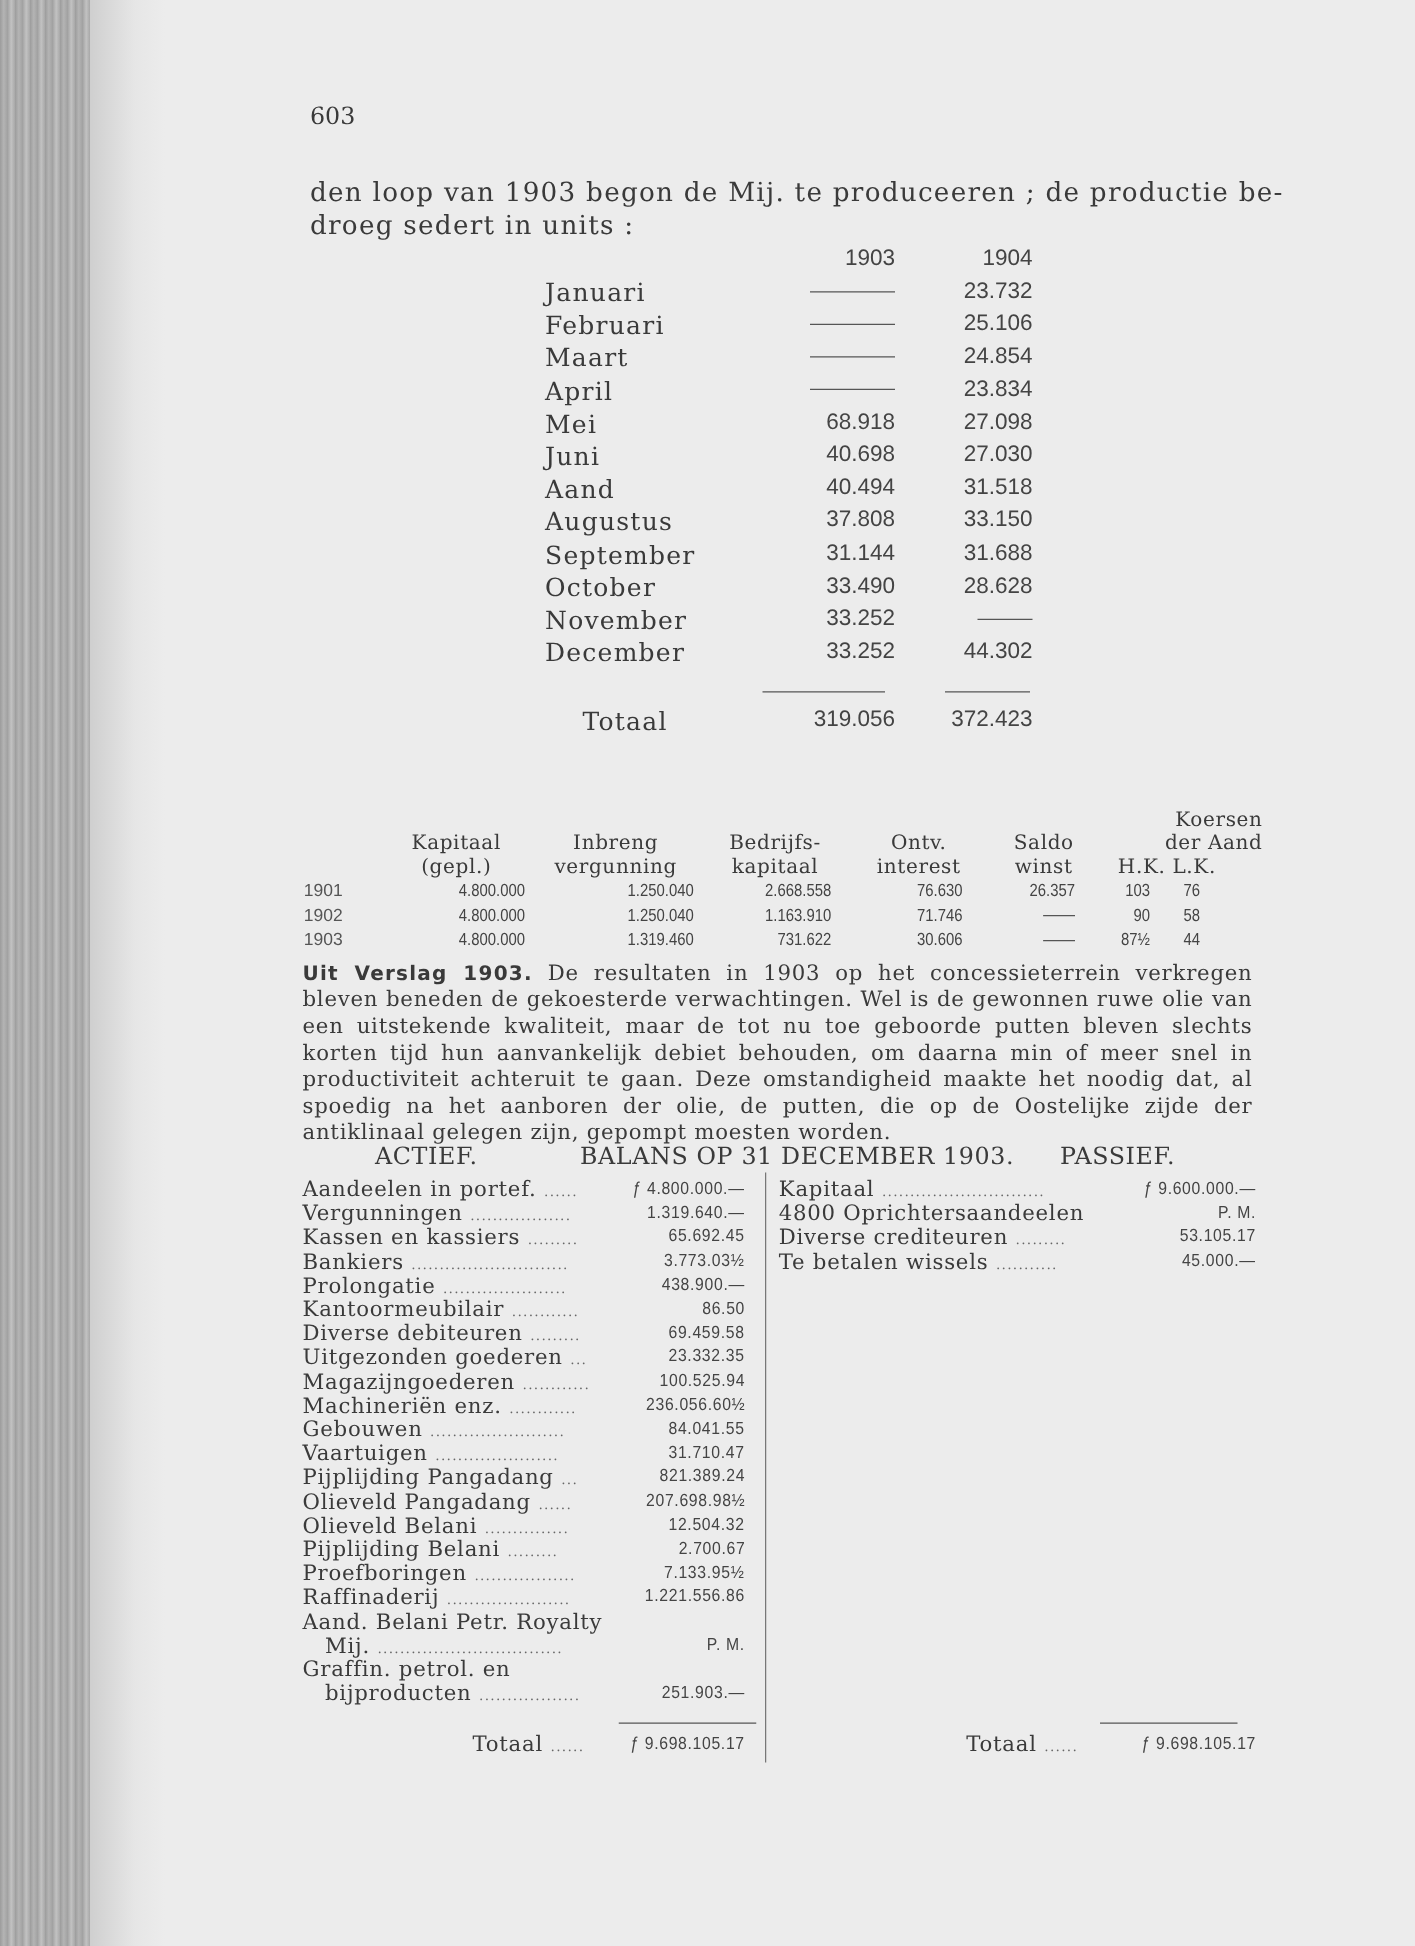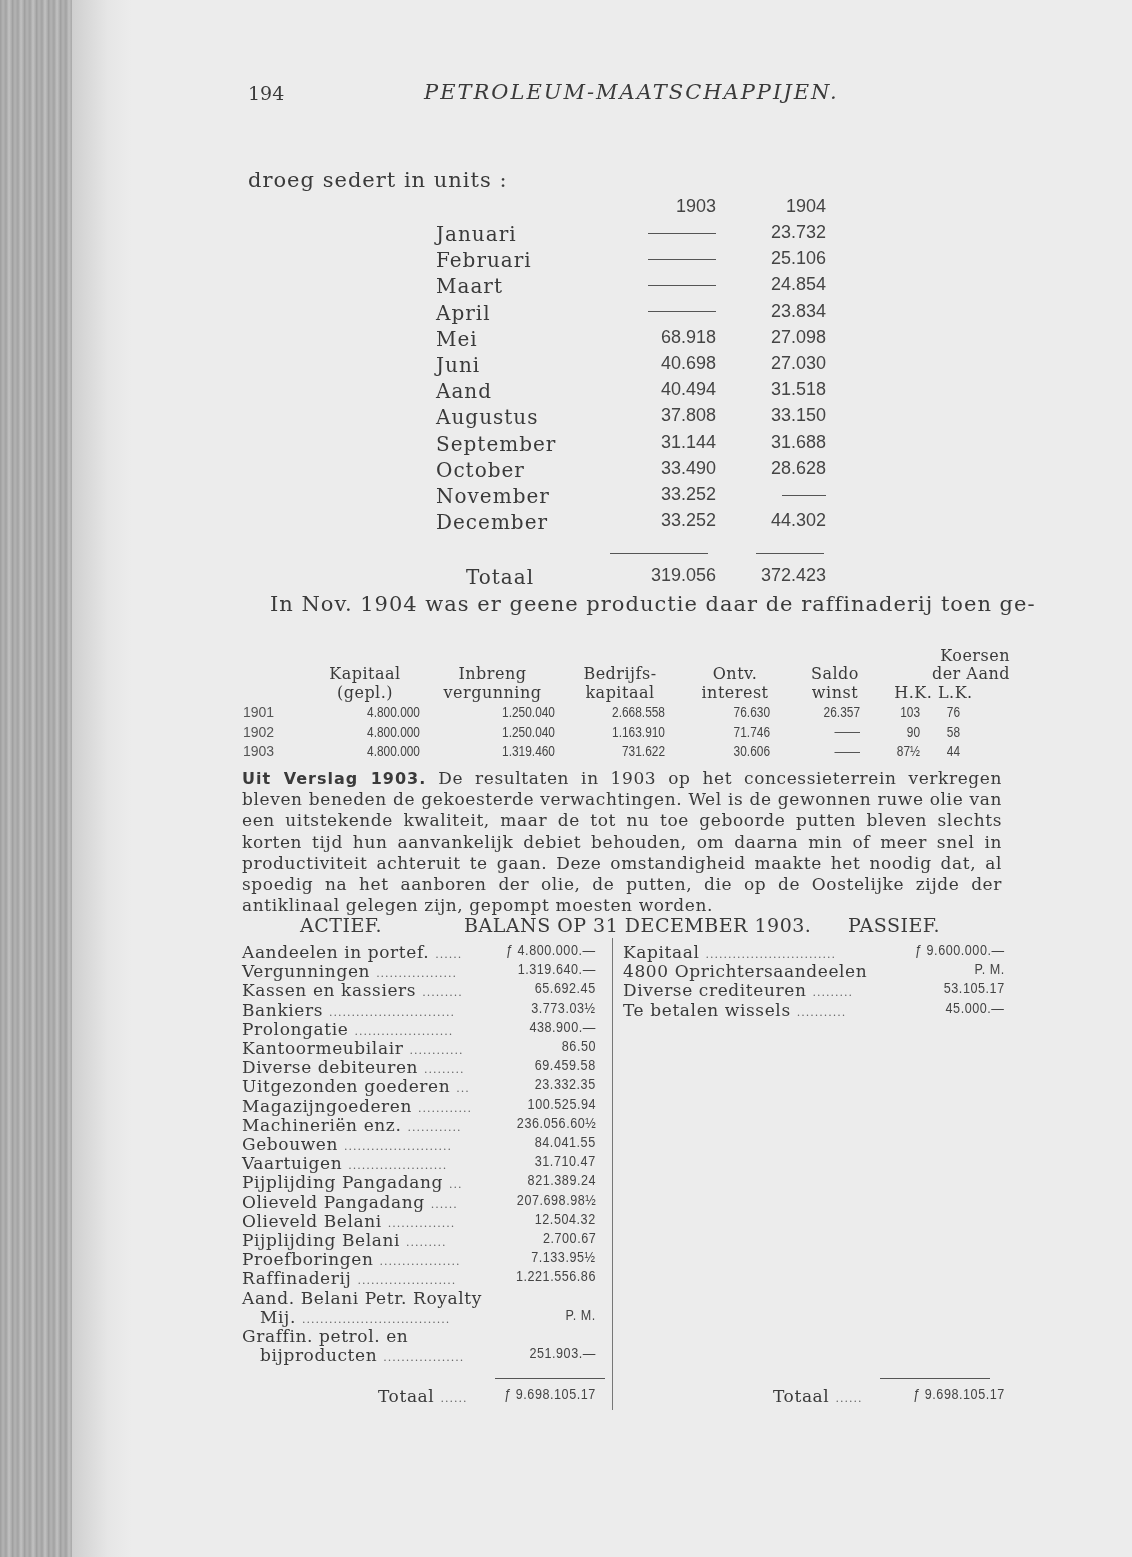--- a/index.html
+++ b/index.html
@@ -51,23 +51,23 @@
   .vsep { position: absolute; left: 612px; top: 938px; width: 1px; height: 472px; background: #777; }
 </style>
 </head>
 <body>
 
 <div class="binding"></div>
 <div class="binding-fade"></div>
 
 <div class="page">
 
-  <div class="abs runhead-num">194</div>
-  <div class="abs runhead-title">PETROLEUM-MAATSCHAPPIJEN.</div>
-
+  <div class="abs runhead-num">603</div>
+
+  <div class="abs para" style="left:248px;top:142px;">den loop van 1903 begon de Mij. te produceeren ; de productie be-</div>
   <div class="abs para" style="left:248px;top:168px;">droeg sedert in units :</div>
 
   <div>
     <div class="prod-row" style="top:196px;">
       <span class="v1">1903</span>
       <span class="v2">1904</span>
     </div>
     <div id="prod-rows">
         <div class="prod-row" style="top: 222px;">
           <span class="m">Januari</span>
@@ -132,21 +132,20 @@
       </div>
     <div class="rule" style="left:610px;top:553px;width:98px;"></div>
     <div class="rule" style="left:756px;top:553px;width:68px;"></div>
     <div class="prod-row" style="top:565px;">
       <span class="m" style="left:30px;">Totaal</span>
       <span class="v1">319.056</span>
       <span class="v2">372.423</span>
     </div>
   </div>
 
-  <div class="abs para" style="left:270px;top:592px;">In Nov. 1904 was er geene productie daar de raffinaderij toen ge-</div>
 
   <div class="fin">
     <div class="fin-h" style="left:860px;top:646px;width:150px;text-align:right;">Koersen</div>
     <div class="fin-h" style="left:860px;top:664px;width:150px;text-align:right;">der Aand</div>
     <div class="fin-h" style="left:860px;top:683px;width:147px;text-align:center;">H.K. L.K.</div>
 
     <div class="fin-h" style="left:310px;top:664px;width:110px;">Kapitaal</div>
     <div class="fin-h" style="left:310px;top:683px;width:110px;">(gepl.)</div>
     <div class="fin-h" style="left:430px;top:664px;width:125px;">Inbreng</div>
     <div class="fin-h" style="left:430px;top:683px;width:125px;">vergunning</div>

